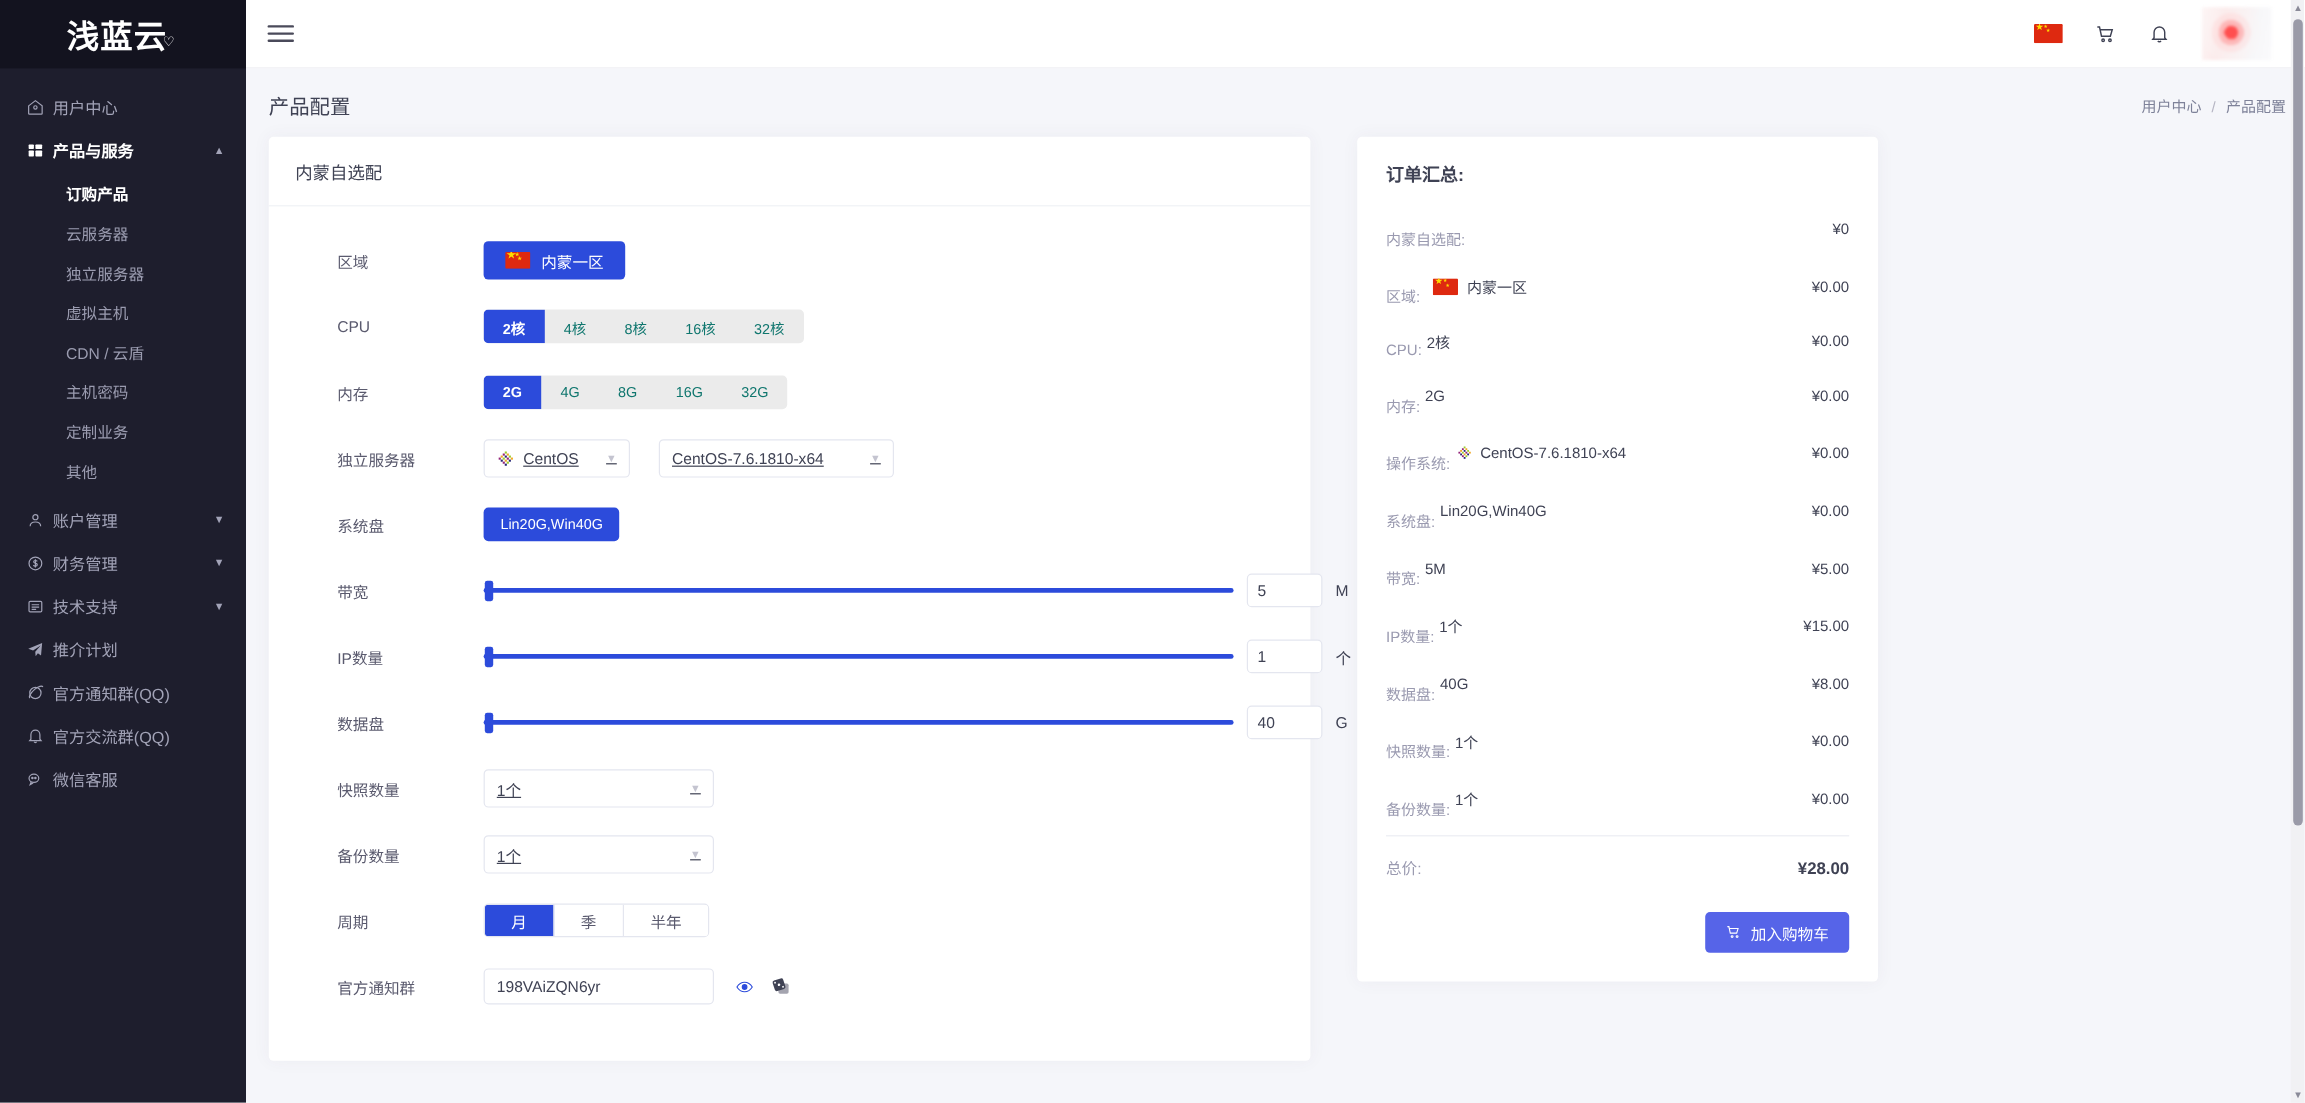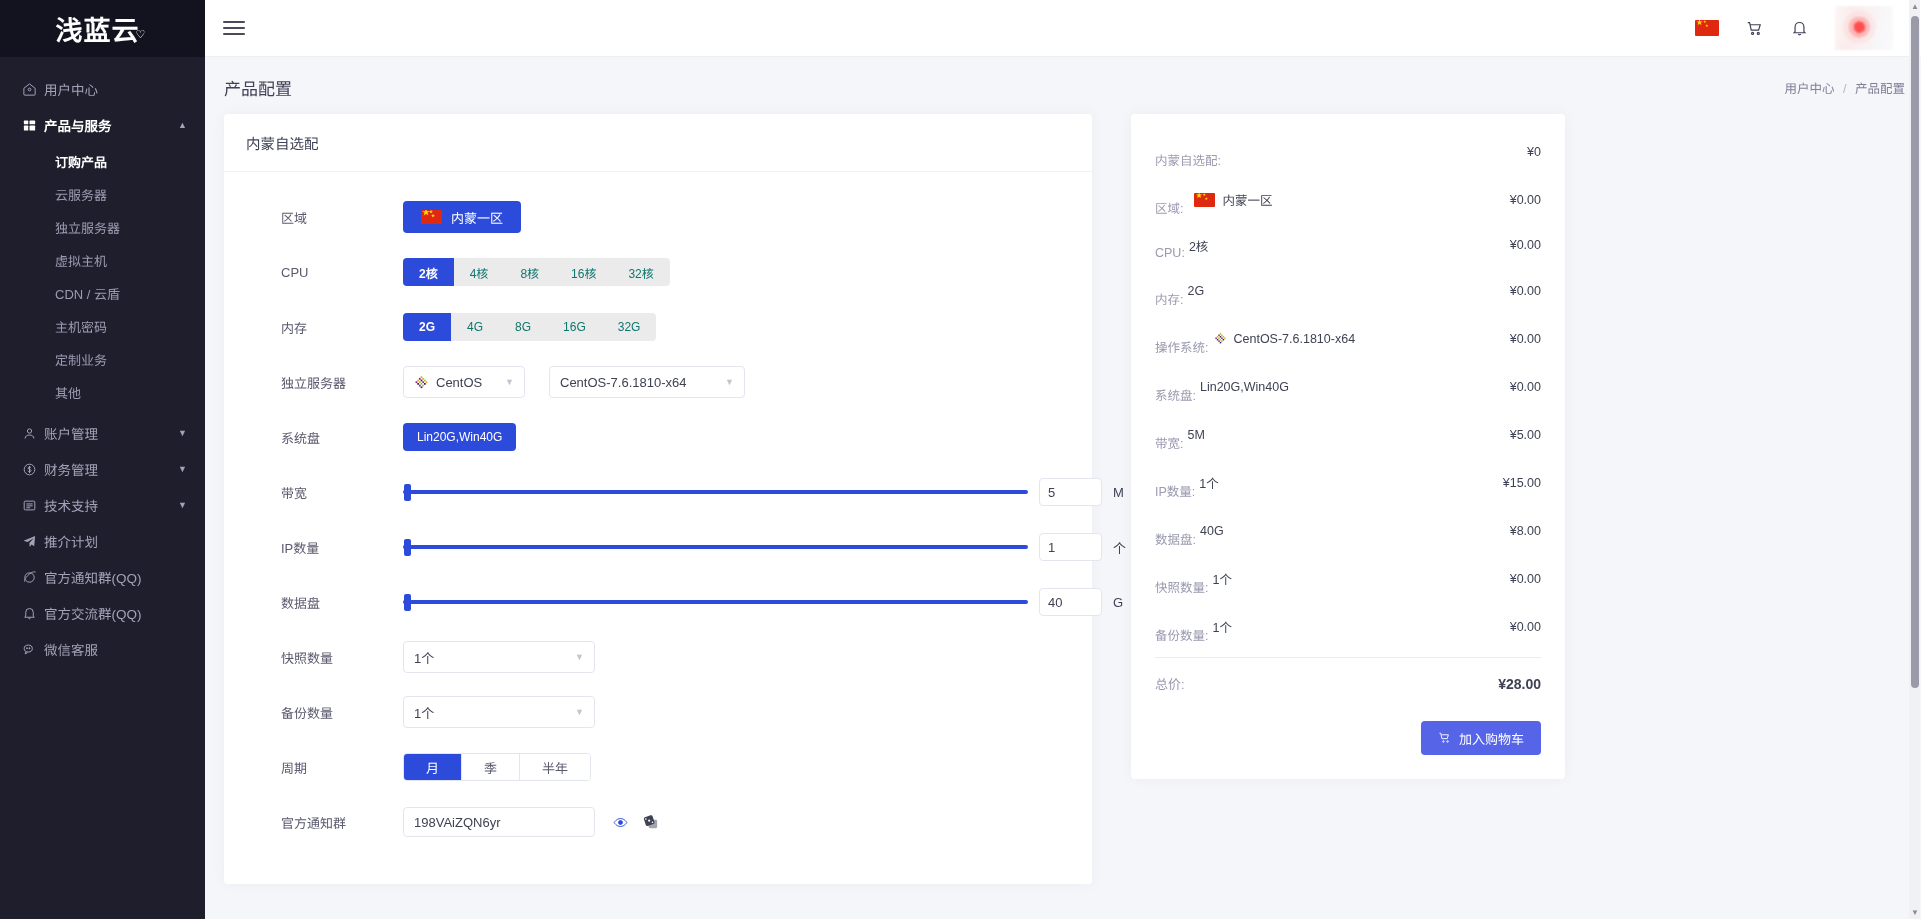--- a/index.html
+++ b/index.html
@@ -114,21 +114,21 @@
     font-size:13px; color:#5a5a6e; cursor:pointer; background:#fff;
     border-right:1px solid #e4e6ef;
   }
   .seg2 .opt:last-child { border-right:none; }
   .seg2 .opt.on { background:#2c4bdb; color:#fff; }
 
   
   .sel {
     height:32px; border:1px solid #e4e6ef; border-radius:4px; background:#fff;
     display:flex; align-items:center; padding:4px 10px; font-size:13px; color:#3f4254;
-    cursor:pointer; position:relative;
+    cursor:pointer; position:relative;text-decoration:underline;
   }
   .sel .caret { margin-left:auto; color:#c4c4d0; font-size:9px; padding-left:10px; }
   .sel-os { width:122px; }
   .sel-ver { width:196px; margin-left:24px; }
   .sel-qty { width:192px; }
   .centos-logo { width:15px; height:15px; margin-right:7px; flex:0 0 auto; }
 
   
   .slider-wrap { position:relative; width:625px; height:20px; display:flex; align-items:center; }
   .track { position:absolute; left:0; right:0; height:4px; background:#2c4bdb; border-radius:2px; }
@@ -531,20 +531,21 @@
                   </svg>
                 </span>
               </div>
             </div>
           </div>
 
         </div>
       </section>
 
       <aside class="card sum-card">
+        <div class="sum-title">订单汇总:</div>
 
         <div class="sum-row">
           <span class="sum-key">内蒙自选配:</span>
           <span class="sum-price">¥0</span>
         </div>
 
         <div class="sum-row">
           <span class="sum-key">区域:</span>
           <span class="sum-val">
             <span class="mini-flag">

